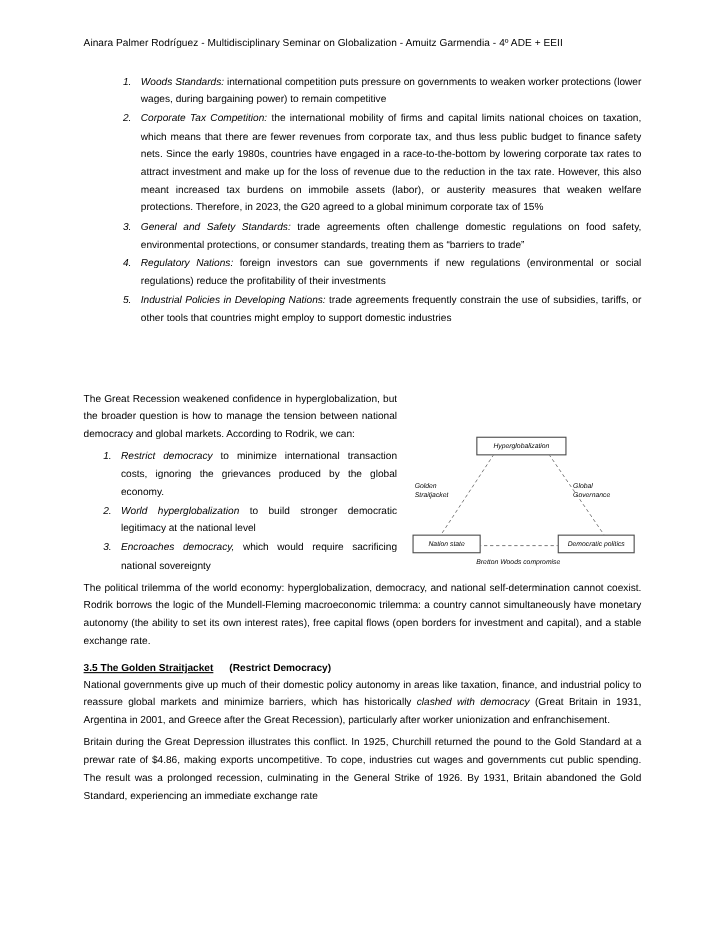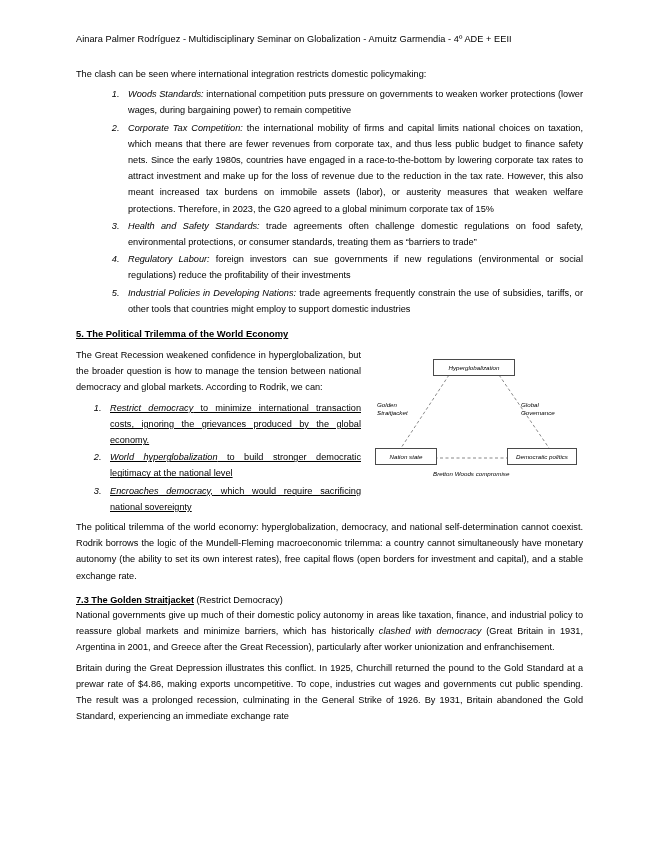--- a/index.html
+++ b/index.html
@@ -55,29 +55,30 @@
   }
   ol.numlist > li::marker {
     font-style: italic;
   }
   .it { font-style: italic; }
   .spacer-sm { height: 7px; }
 
   
   .trilemma-wrap {
     display: flex;
-    align-items: flex-start;
+    align-items: flex-end;
     gap: 10px;
+    margin-top: 46px;
   }
   .trilemma-text {
     width: 285px;
     flex: 0 0 285px;
   }
   .trilemma-text p.body { text-align: justify; }
-  .trilemma-text ol.numlist { padding-left: 28px; text-decoration: underline; }
+  .trilemma-text ol.numlist { padding-left: 28px; }
   .diagram {
     position: relative;
     width: 208px;
     height: 135px;
     margin-top: 6px;
     flex: 0 0 208px;
   }
   .diagram svg { display: block; }
   .dbox {
     position: absolute;
@@ -99,53 +100,51 @@
     line-height: 8px;
     text-align: center;
     white-space: nowrap;
   }
   h3.sub {
     font-size: 9.2px;
     font-weight: bold;
     margin: 0 0 2px 0;
   }
   h3.sub .ul { text-decoration: underline; }
-  h3.sub .plain { font-weight: normal; text-decoration: none; }
+  h3.sub .plain { font-weight: bold; text-decoration: none; padding-left: 12px; }
 </style>
 </head>
 <body>
 
 <div class="page">
 
   <div class="header-line">Ainara Palmer Rodríguez - Multidisciplinary Seminar on Globalization - Amuitz Garmendia - 4º ADE + EEII</div>
 
 
-  <p class="body">The clash can be seen where international integration restricts domestic policymaking:</p>
 
   <ol class="numlist">
     <li>
       <span class="it">Woods Standards:</span><span> international competition puts pressure on governments to weaken worker protections (lower wages, during bargaining power) to remain competitive</span>
     </li>
     <li>
       <span class="it">Corporate Tax Competition:</span><span> the international mobility of firms and capital limits national choices on taxation, which means that there are fewer revenues from corporate tax, and thus less public budget to finance safety nets. Since the early 1980s, countries have engaged in a race-to-the-bottom by lowering corporate tax rates to attract investment and make up for the loss of revenue due to the reduction in the tax rate. However, this also meant increased tax burdens on immobile assets (labor), or austerity measures that weaken welfare protections. Therefore, in 2023, the G20 agreed to a global minimum corporate tax of 15%</span>
     </li>
     <li>
-      <span class="it">Health and Safety Standards:</span><span> trade agreements often challenge domestic regulations on food safety, environmental protections, or consumer standards, treating them as “barriers to trade”</span>
-    </li>
-    <li>
-      <span class="it">Regulatory Labour:</span><span> foreign investors can sue governments if new regulations (environmental or social regulations) reduce the profitability of their investments</span>
+      <span class="it">General and Safety Standards:</span><span> trade agreements often challenge domestic regulations on food safety, environmental protections, or consumer standards, treating them as “barriers to trade”</span>
+    </li>
+    <li>
+      <span class="it">Regulatory Nations:</span><span> foreign investors can sue governments if new regulations (environmental or social regulations) reduce the profitability of their investments</span>
     </li>
     <li>
       <span class="it">Industrial Policies in Developing Nations:</span><span> trade agreements frequently constrain the use of subsidies, tariffs, or other tools that countries might employ to support domestic industries</span>
     </li>
   </ol>
 
   <div class="spacer-sm"></div>
 
-  <h2 class="section">5. The Political Trilemma of the World Economy</h2>
 
   <div class="trilemma-wrap">
     <div class="trilemma-text">
       <p class="body">The Great Recession weakened confidence in hyperglobalization, but the broader question is how to manage the tension between national democracy and global markets. According to Rodrik, we can:</p>
       <ol class="numlist">
         <li>
           <span class="it">Restrict democracy</span><span> to minimize international transaction costs, ignoring the grievances produced by the global economy.</span>
         </li>
         <li>
           <span class="it">World hyperglobalization</span><span> to build stronger democratic legitimacy at the national level</span>
@@ -189,21 +188,21 @@
         <span>Bretton Woods compromise</span>
       </div>
     </div>
   </div>
 
   <p class="body">The political trilemma of the world economy: hyperglobalization, democracy, and national self-determination cannot coexist. Rodrik borrows the logic of the Mundell-Fleming macroeconomic trilemma: a country cannot simultaneously have monetary autonomy (the ability to set its own interest rates), free capital flows (open borders for investment and capital), and a stable exchange rate.</p>
 
   <div class="spacer-sm"></div>
 
   <h3 class="sub">
-    <span class="ul">7.3 The Golden Straitjacket</span><span class="plain"> (Restrict Democracy)</span>
+    <span class="ul">3.5 The Golden Straitjacket</span><span class="plain"> (Restrict Democracy)</span>
   </h3>
 
   <p class="body">
     <span>National governments give up much of their domestic policy autonomy in areas like taxation, finance, and industrial policy to reassure global markets and minimize barriers, which has historically </span><span class="it">clashed with democracy</span><span> (Great Britain in 1931, Argentina in 2001, and Greece after the Great Recession), particularly after worker unionization and enfranchisement.</span>
   </p>
 
   <p class="body">Britain during the Great Depression illustrates this conflict. In 1925, Churchill returned the pound to the Gold Standard at a prewar rate of $4.86, making exports uncompetitive. To cope, industries cut wages and governments cut public spending. The result was a prolonged recession, culminating in the General Strike of 1926. By 1931, Britain abandoned the Gold Standard, experiencing an immediate exchange rate</p>
 
 </div>
 

